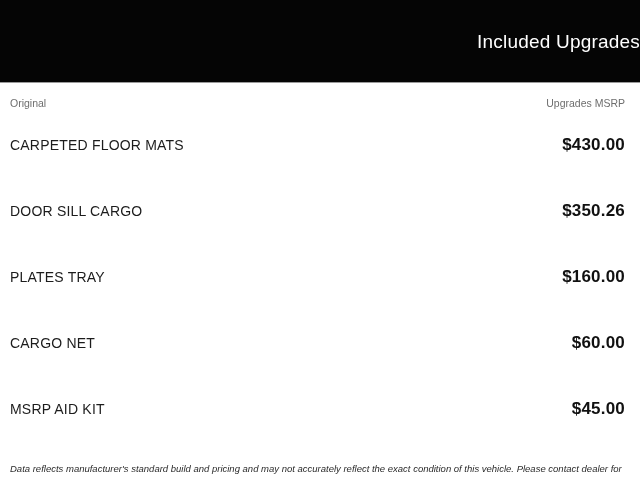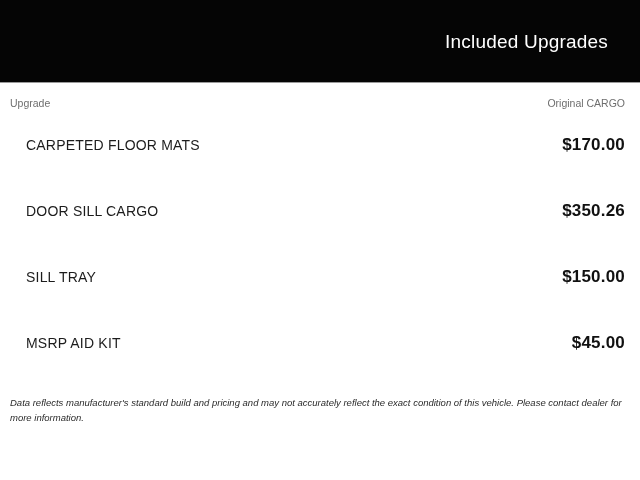--- a/index.html
+++ b/index.html
@@ -24,21 +24,20 @@
     overflow:hidden;
   }
   .header{
     height:83px;
     box-sizing:border-box;
     background:var(--header-bg);
     border-bottom:1px solid #9a9a9a;
     display:flex;
     align-items:center;
     justify-content:flex-end;
-    padding-right:32px;
     padding-top:2px;
   }
   .header-title{
     color:var(--header-text);
     font-size:19px;
     font-weight:400;
     letter-spacing:0.2px;
   }
   .table{
     padding:0 15px 0 10px;
@@ -56,21 +55,20 @@
   .row{
     height:66px;
     display:flex;
     justify-content:space-between;
     align-items:center;
   }
   .row-name{
     font-size:14px;
     color:var(--row-name);
     letter-spacing:0.2px;
-    margin-left:16px;
   }
   .row-price{
     font-size:17px;
     font-weight:700;
     color:var(--price);
     letter-spacing:0.2px;
   }
   .footer{
     margin-top:19px;
     padding:0 3px 0 10px;
@@ -85,39 +83,43 @@
 
 <div class="page">
 
   <div class="header">
     <span class="header-title">Included Upgrades</span>
   </div>
 
   <div class="table">
 
     <div class="colhead">
-      <span>Upgrade</span>
-      <span>Original CARGO</span>
+      <span>Original</span>
+      <span>Upgrades MSRP</span>
     </div>
 
     <div class="row">
       <span class="row-name">CARPETED FLOOR MATS</span>
-      <span class="row-price">$170.00</span>
+      <span class="row-price">$430.00</span>
     </div>
 
     <div class="row">
       <span class="row-name">DOOR SILL CARGO</span>
       <span class="row-price">$350.26</span>
     </div>
 
     <div class="row">
-      <span class="row-name">SILL TRAY</span>
-      <span class="row-price">$150.00</span>
+      <span class="row-name">PLATES TRAY</span>
+      <span class="row-price">$160.00</span>
     </div>
 
+    <div class="row">
+      <span class="row-name">CARGO NET</span>
+      <span class="row-price">$60.00</span>
+    </div>
 
     <div class="row">
       <span class="row-name">MSRP AID KIT</span>
       <span class="row-price">$45.00</span>
     </div>
 
   </div>
 
   <div class="footer">Data reflects manufacturer's standard build and pricing and may not accurately reflect the exact condition of this vehicle. Please contact dealer for more information.</div>
 

